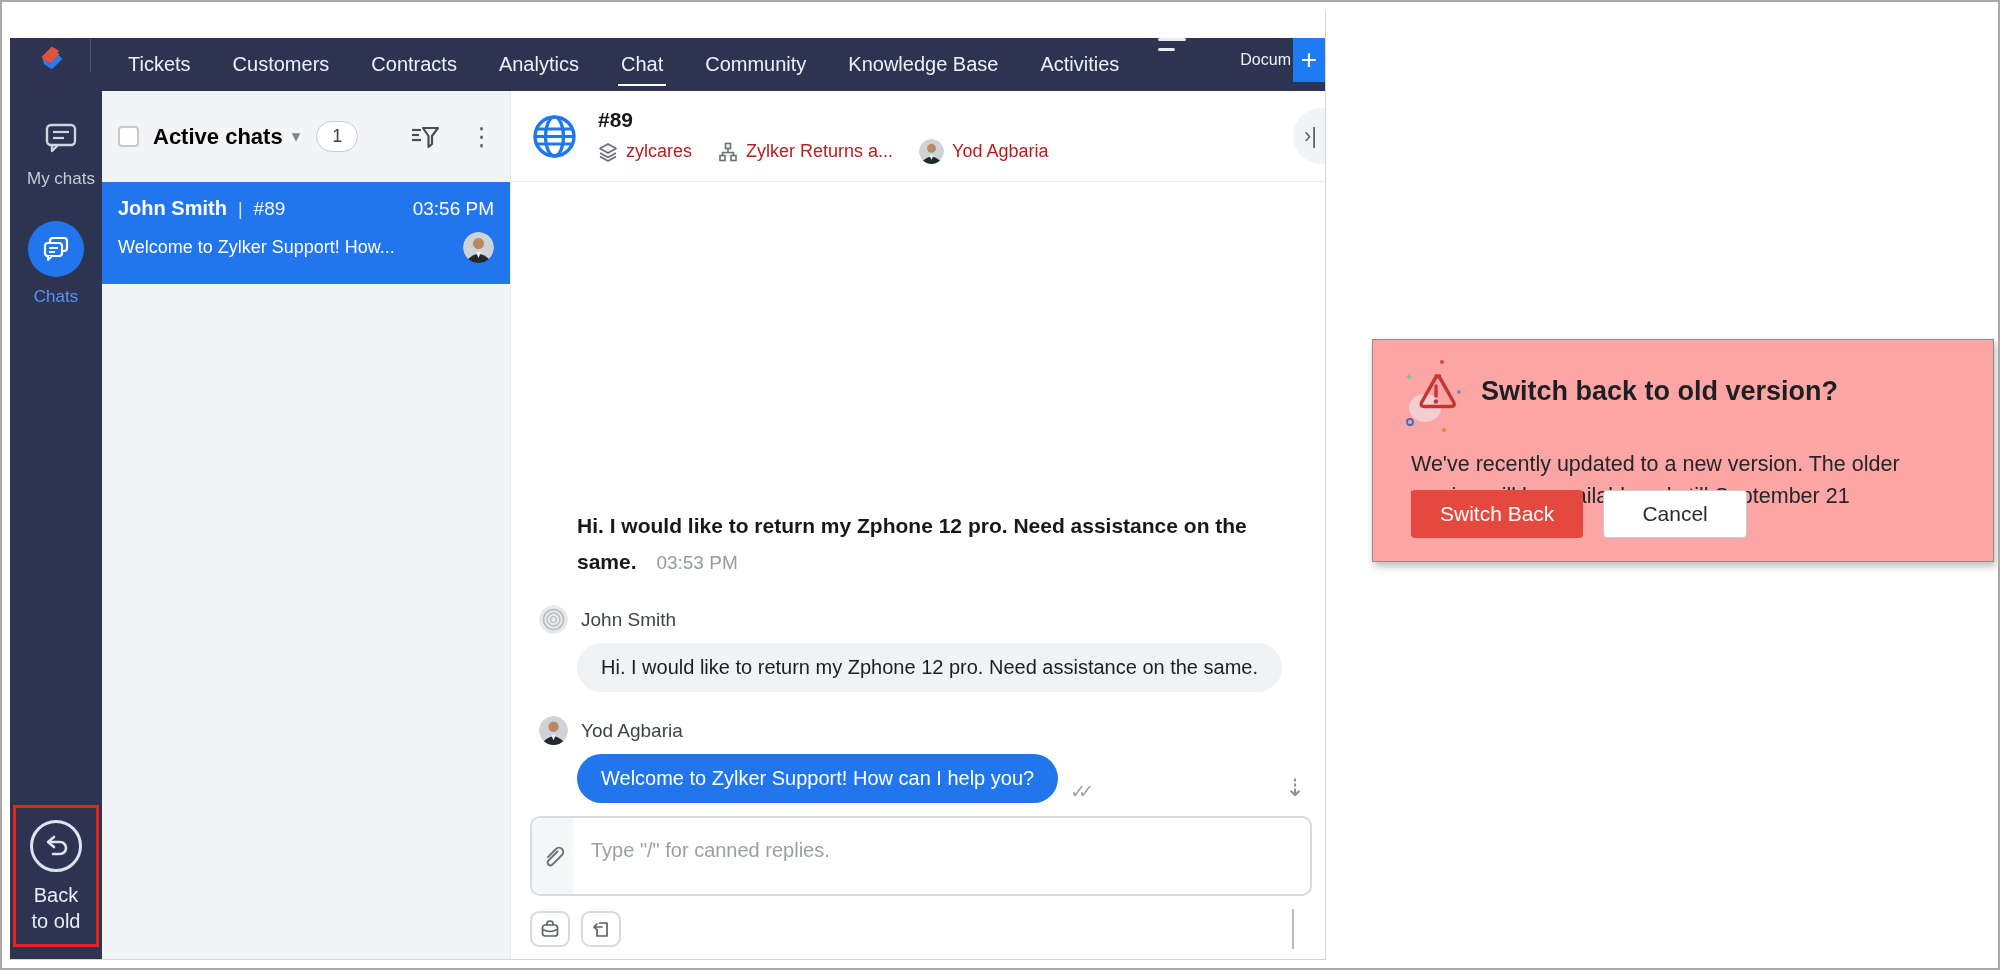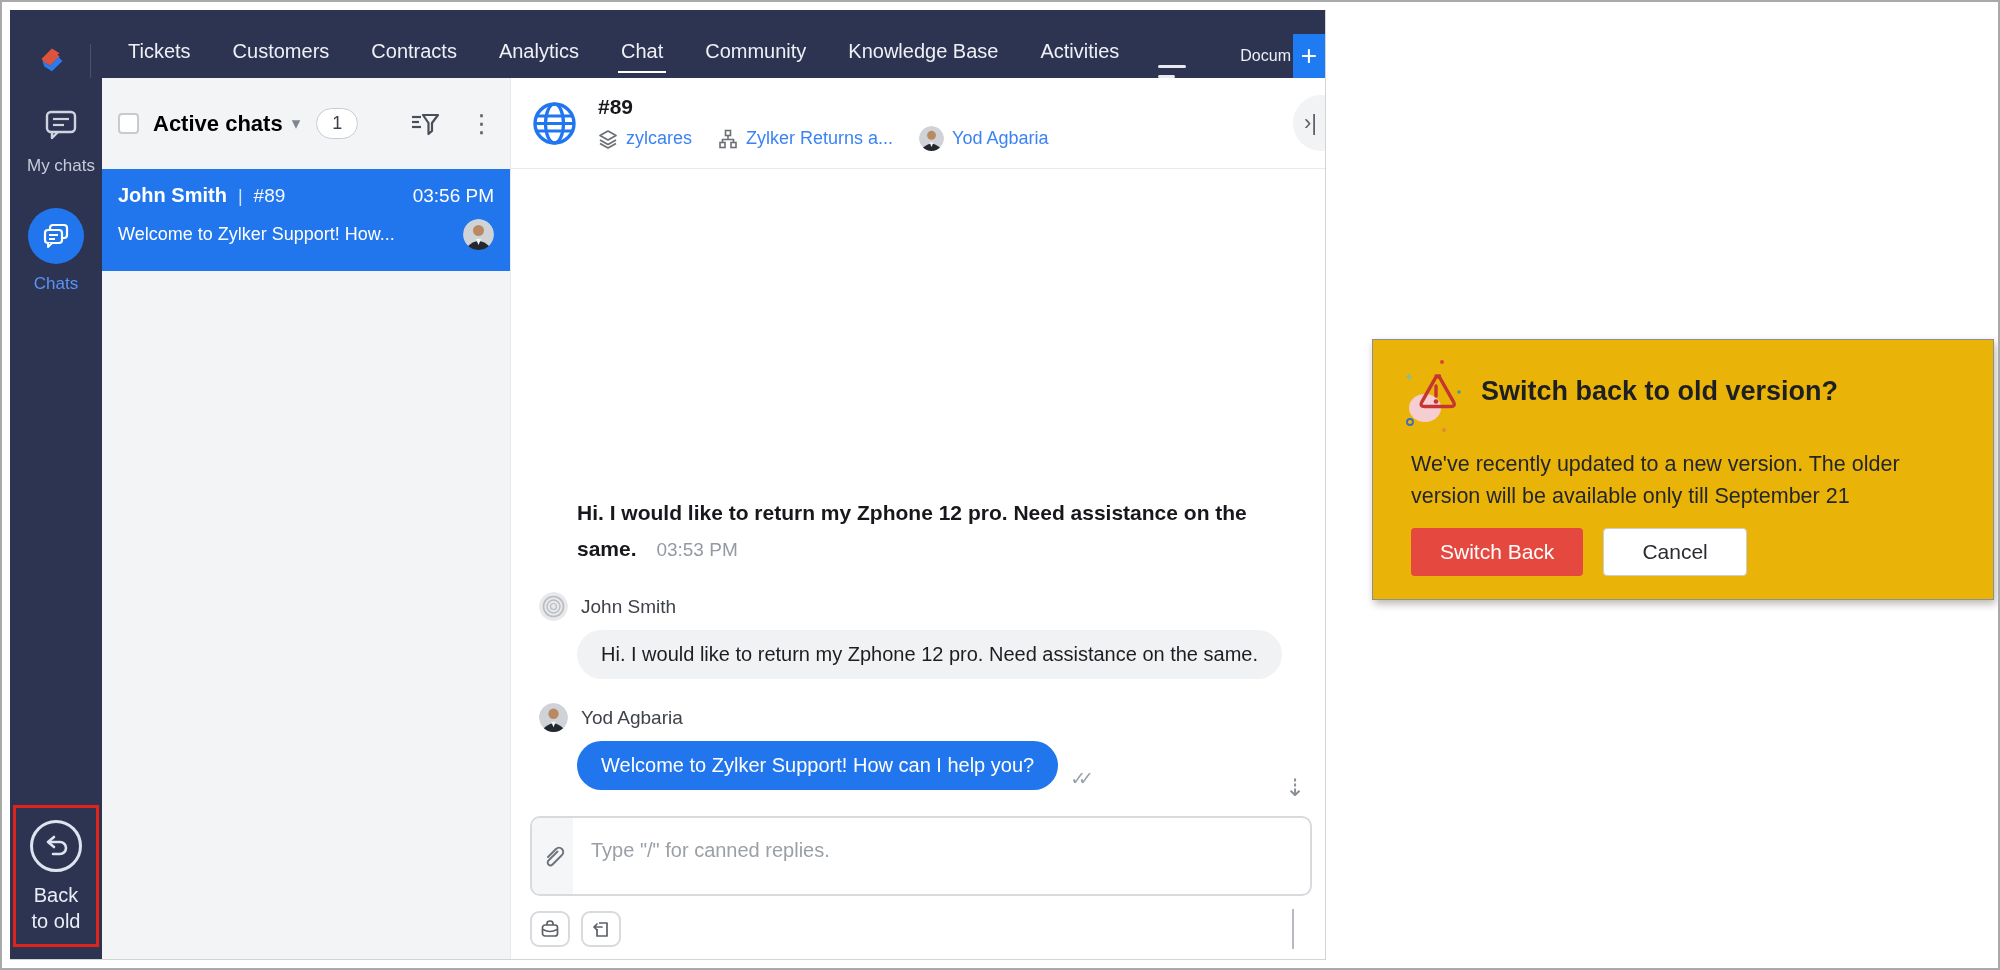--- a/index.html
+++ b/index.html
@@ -5,21 +5,21 @@
   * { box-sizing: border-box; margin: 0; padding: 0; }
   html,body { width:2000px; height:970px; background:#fff; font-family:"Liberation Sans", sans-serif; }
   .frame { position:absolute; left:0; top:0; width:2000px; height:970px; border:2px solid #a9a9a9; background:#fff; overflow:hidden; }
 
   
   .app { position:absolute; left:8px; top:8px; width:1316px; height:950px;
          border-right:1px solid #d2d4d8; border-bottom:1px solid #d2d4d8;
          display:flex; flex-direction:column; background:#fff; overflow:hidden; }
 
   
-  .navbar { height:68px; background:#2d3452; display:flex; align-items:flex-end; padding-left:22px; flex:0 0 auto; position:relative; }
+  .navbar { height:53px; background:#2d3452; display:flex; align-items:flex-start; padding-left:22px; flex:0 0 auto; position:relative;margin-top:28px; }
   .logo { width:38px; height:38px; flex:0 0 auto; }
   .nav-divider { width:1px; height:34px; background:#4b5168; margin:0 16px 0 20px; }
   .nav-item { color:#eef0f5; font-size:20px; padding:0 21px; height:53px; line-height:53px; position:relative; cursor:pointer; white-space:nowrap; }
   .nav-item.active::after { content:""; position:absolute; left:18px; right:18px; bottom:5px; height:2px; background:#fff; }
   .nav-eq { margin-left:18px; display:flex; flex-direction:column; gap:7px; width:28px; }
   .nav-eq span { display:block; height:3px; background:#e8eaf0; border-radius:2px; }
   .nav-eq span:nth-child(1){ width:28px; } .nav-eq span:nth-child(2){ width:17px; }
   .nav-right { margin-left:auto; display:flex; align-items:center; }
   .nav-more { color:#eef0f5; font-size:16px; white-space:nowrap; }
   .nav-add { width:32px; height:44px; background:#1f7bf2; color:#fff; font-size:28px; display:flex; align-items:center; justify-content:center; margin-left:2px; }
@@ -55,21 +55,21 @@
   .ci-time { margin-left:auto; font-size:19px; }
   .ci-row2 { display:flex; align-items:center; margin-top:12px; }
   .ci-preview { font-size:18px; flex:1; white-space:nowrap; overflow:hidden; }
   .avatar30 { width:31px; height:31px; border-radius:50%; overflow:hidden; flex:0 0 auto; }
 
   
   .conv { flex:1; background:#fff; border-left:1px solid #e7e9ec; display:flex; flex-direction:column; position:relative; min-width:0; }
   .conv-header { height:91px; border-bottom:1px solid #e8eaed; display:flex; align-items:center; padding-left:20px; position:relative; flex:0 0 auto; }
   .conv-id-col { margin-left:20px; }
   .conv-id { font-size:21px; font-weight:bold; color:#17181c; }
-  .conv-sub { display:flex; align-items:center; margin-top:7px; color:#3b82f6; font-size:18px; }
+  .conv-sub { display:flex; align-items:center; margin-top:7px; color:#b91c1c; font-size:18px; }
   .sub-item { display:flex; align-items:center; margin-right:26px; }
   .sub-item .txt { margin-left:8px; white-space:nowrap; }
   .avatar24 { width:25px; height:25px; border-radius:50%; overflow:hidden; flex:0 0 auto; }
   .collapse-btn { position:absolute; right:-24px; top:17px; width:56px; height:56px; border-radius:50%; background:#f1f3f4;
                   color:#5f6368; font-size:22px; display:flex; align-items:center; padding-left:11px; cursor:pointer; }
 
   .messages { flex:1; padding:0 36px 0 28px; position:relative; min-height:0; }
   .pinned { margin-left:38px; margin-top:326px; width:720px; font-size:21px; font-weight:bold; color:#17181c; line-height:36px; }
   .pinned-time { font-weight:normal; color:#939aa4; font-size:19px; margin-left:14px; }
   .msg-group { margin-top:24px; }
@@ -85,21 +85,21 @@
 
   .composer { flex:0 0 auto; padding:6px 13px 12px 19px; }
   .input-box { height:80px; border:2px solid #d8dade; border-radius:10px; background:#fff; display:flex; overflow:hidden; }
   .attach-col { width:41px; background:#f5f6f7; display:flex; align-items:center; justify-content:center; flex:0 0 auto; }
   .input-area { flex:1; padding:21px 0 0 18px; font-size:20px; color:#9aa0a6; cursor:text; }
   .composer-actions { display:flex; gap:11px; margin-top:15px; position:relative; }
   .mini-btn { width:40px; height:36px; border:2px solid #d8dade; border-radius:9px; background:#fff; display:flex; align-items:center; justify-content:center; cursor:pointer; }
   .type-bar { position:absolute; right:18px; top:-2px; width:2px; height:40px; background:#b7bac0; }
 
   
-  .modal { position:absolute; left:1370px; top:337px; width:622px; height:261px; background:#eab308;
+  .modal { position:absolute; left:1370px; top:337px; width:622px; height:223px; background:#fca5a5;
            border:1px solid #8f8f8f; box-shadow:2px 4px 8px rgba(0,0,0,.28); }
   .modal-title { position:absolute; left:108px; top:36px; font-size:27px; font-weight:bold; color:#1d1f23; }
   .modal-icon { position:absolute; left:24px; top:14px; }
   .modal-body { position:absolute; left:38px; top:108px; width:560px; font-size:21.5px; line-height:32px; color:#24262b; }
   .modal-buttons { position:absolute; left:38px; bottom:23px; display:flex; gap:20px; }
   .btn { font-size:21px; border-radius:4px; padding:4px 28px; cursor:pointer; border:1px solid transparent; font-family:"Liberation Sans", sans-serif; }
   .btn.primary { background:#e5483f; color:#fff; }
   .btn.secondary { background:#fff; border:1px solid #c9ccd2; color:#2a2c31; padding:11px 38px; }
 </style>
 </head>

